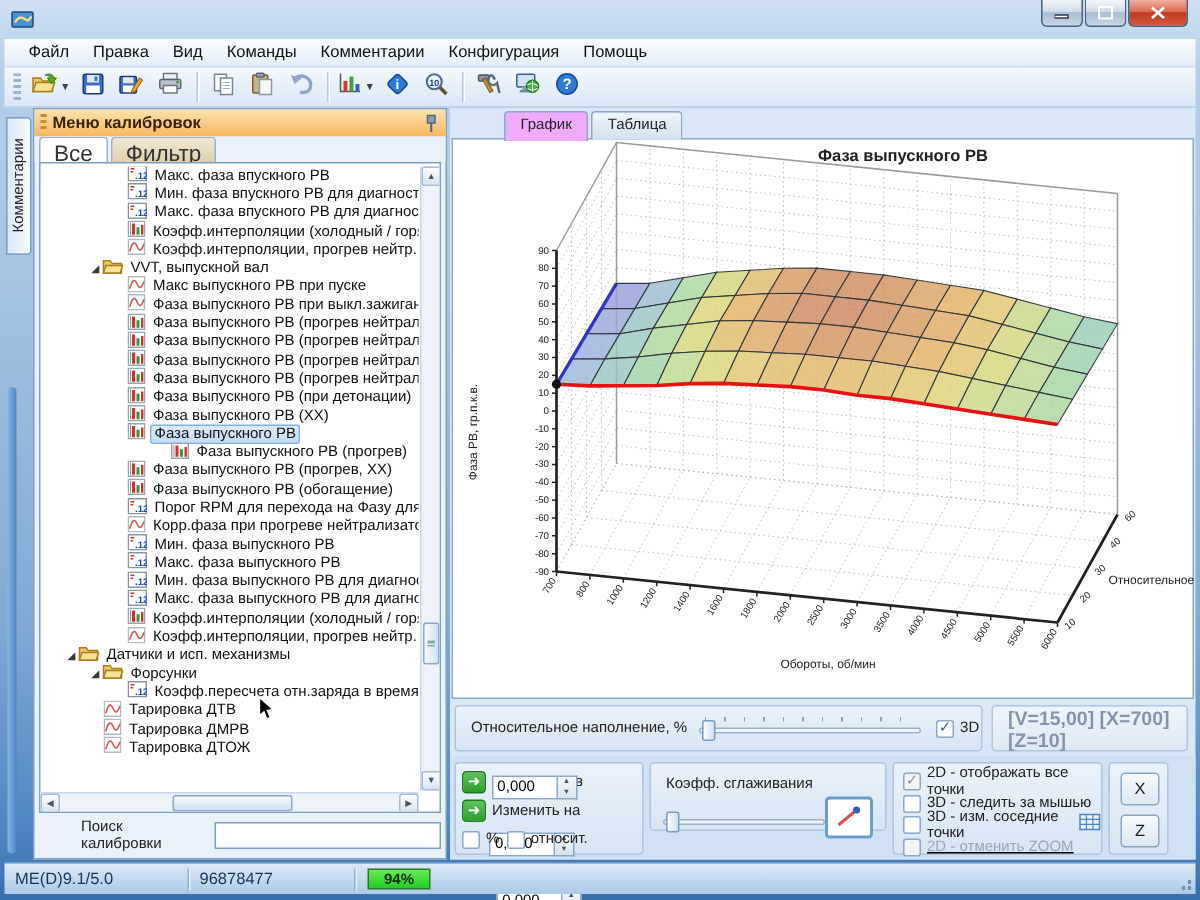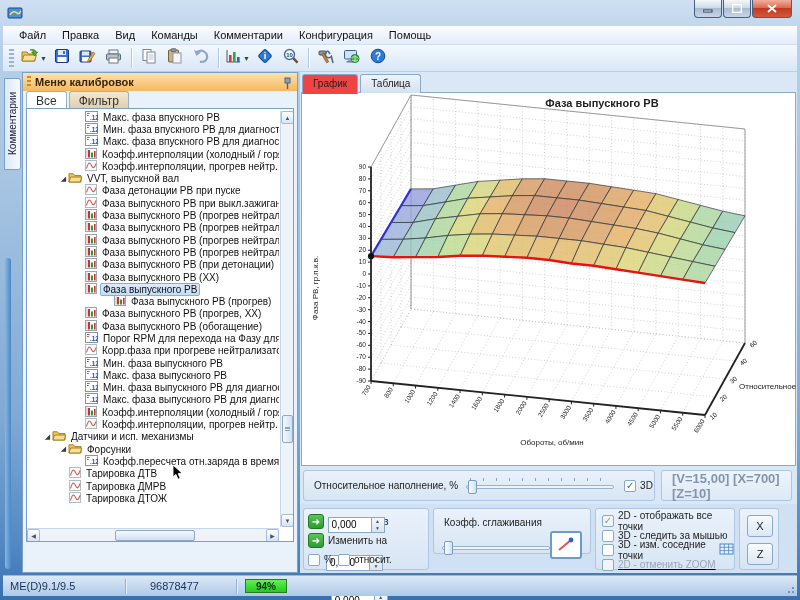--- a/index.html
+++ b/index.html
@@ -43,21 +43,21 @@
   #left-panel { position:absolute; left:19px; top:0; width:276px; bottom:0;
     background:#e9f1fa; border:1px solid #7ba0c8;text-decoration:underline; }
   #cal-header { position:absolute; top:0; left:0; right:0; height:18px;
     background:linear-gradient(180deg,#fde2ae,#f6b75f); display:flex; align-items:center; }
   #cal-header .hgrip { width:4px; height:12px; margin:0 4px;
     background:repeating-linear-gradient(180deg,#c88a30 0 2px,transparent 2px 4px); }
   #cal-header-label { font-size:11px; font-weight:bold; color:#3a2400; }
   #pin-icon { position:absolute; right:5px; top:3px; }
   #cal-tabs { position:absolute; top:18px; left:0; right:0; height:17px; display:flex; padding-left:3px;
     background:#e9f1fa; }
-  .cal-tab { font-size:12px; padding:2px 9px 0; border:1px solid #9ab0c8; border-bottom:none;
+  .cal-tab { font-size:15px; padding:2px 9px 0; border:1px solid #9ab0c8; border-bottom:none;
     border-radius:3px 3px 0 0; background:linear-gradient(180deg,#f2e7d2,#e0cfae); margin-right:2px; color:#333; }
   .cal-tab.active { background:#fff; font-weight:normal; position:relative; z-index:2; }
   #tree-wrap { position:absolute; top:35px; left:3px; right:3px; bottom:30px; background:#fff;
     border:1px solid #7ba0c8; overflow:hidden; }
   #tree { position:absolute; top:2px; left:0; right:14px; bottom:14px; overflow:hidden; }
   .trow { height:12.3px; display:flex; align-items:center; white-space:nowrap; font-size:10px; color:#111; }
   .trow .exp { font-size:7px; color:#3a3a3a; width:9px; text-align:center; }
   .trow .ticon { margin-right:3px; flex:0 0 auto; }
   .trow .tlabel { padding:0 2px; }
   .trow.selected .tlabel { background:linear-gradient(180deg,#ddebfb,#c3ddf8); border:1px solid #7eb0e4; border-radius:2px; }
@@ -73,21 +73,21 @@
   .hthumb { position:absolute; top:1px; height:11px; left:35%; width:80px;
     background:linear-gradient(180deg,#f6fafe,#cfe0f2); border:1px solid #90a8c4; border-radius:2px; }
   #search-row { position:absolute; left:3px; right:3px; bottom:4px; height:22px; display:flex; align-items:center; }
   #search-label { font-size:10px; color:#222; margin-left:28px; }
   #search-input { margin-left:10px; width:160px; height:18px; border:1px solid #7ba0c8; background:#fff; font-size:10px; padding:0 3px; }
   
   #right-panel { position:absolute; left:297px; top:0; right:0; bottom:0; background:#d9e7f6; }
   #rtabs { position:absolute; top:2px; left:2px; height:19px; display:flex; z-index:2; }
   .rtab { font-size:10px; padding:3px 10px 0; border:1px solid #8aa8c8; border-bottom:none;
     border-radius:3px 3px 0 0; background:linear-gradient(180deg,#eef4fa,#d4e2f0); margin-right:2px; color:#222; }
-  .rtab.active { background:#ef4444; height:20px; }
+  .rtab.active { background:#f0abfc; height:20px;margin-left:34px; }
   #chart-box { position:absolute; top:20px; left:1px; right:1px; height:374px; background:#fff; border:1px solid #8aa8c8; }
   
   #fill-row { position:absolute; left:3px; top:398px; width:352px; height:31px;
     border:1px solid #aec6e0; border-radius:3px; background:linear-gradient(180deg,#eaf2fb,#d7e5f4);
     display:flex; align-items:center; }
   #fill-label { font-size:10px; color:#222; margin-left:10px; }
   .slider { position:relative; height:16px; }
   .slider .ticks { position:absolute; top:0; left:4px; right:4px; height:3px;
     background:repeating-linear-gradient(90deg,#8aa4c0 0 1px,transparent 1px 13px); }
   .slider .groove { position:absolute; top:7px; left:0; right:0; height:4px; background:#eef3f9;
@@ -127,21 +127,21 @@
   #g-xz { left:439px; top:4px; width:40px; height:62px; }
   .xzbtn { position:absolute; left:7px; width:26px; height:22px; font-size:11px; color:#222;
     background:linear-gradient(180deg,#f6fafd,#dce8f4); border:1px solid #8aa8c8; border-radius:3px;
     text-align:center; line-height:20px; }
   
   #statusbar { position:absolute; left:3px; right:3px; bottom:4px; height:21px;
     background:linear-gradient(180deg,#dcE9f7,#adc9e7); border-top:1px solid #9ab8d8;
     display:flex; align-items:center; font-size:11px; color:#15335a; }
   .st-sep { width:1px; height:15px; background:#93b2d2; box-shadow:1px 0 0 #e8f1fa; }
   #st-ecu { width:122px; padding-left:7px; }
-  #st-id { width:110px; padding-left:24px; }
+  #st-id { width:110px; padding-left:7px; }
   #st-progress { margin-left:8px; width:42px; height:14px; background:linear-gradient(180deg,#66ee55,#22cc22);
     border:1px solid #2a7a2a; font-size:10px; font-weight:bold; color:#083008; text-align:center; line-height:13px; }
   #resize-grip { position:absolute; right:2px; bottom:2px; width:12px; height:12px;
     background:
      radial-gradient(circle at 10px 10px,#7294b4 1.2px,transparent 1.4px),
      radial-gradient(circle at 6px 10px,#7294b4 1.2px,transparent 1.4px),
      radial-gradient(circle at 10px 6px,#7294b4 1.2px,transparent 1.4px); }
   #cursor { position:absolute; left:172px; top:464px; z-index:50; }
 </style>
 </head>
@@ -359,21 +359,21 @@
                   <path d="M1 10 V1.8 h4.4 l1.4 1.8 H13 V10 z" fill="#f2c560" stroke="#a87f20"></path>
                   <path d="M1 10 L2.6 5 H13.8 L12.2 10 z" fill="#fadf95" stroke="#a87f20"></path>
                 </svg></span>
               <span class="tlabel">VVT, выпускной вал</span>
             </div>
             <div class="trow" style="padding-left: 58px;">
               <span class="ticon"><svg width="12" height="11">
                   <rect x="0.5" y="0.5" width="11" height="10" fill="#fff" stroke="#b2bcc6"></rect>
                   <path d="M1.5 8.5 C3.5 1.5 5 2 6.5 5.5 C8 9 9.5 8 11 3.5" fill="none" stroke="#d85858" stroke-width="1.1"></path>
                 </svg></span>
-              <span class="tlabel">Фаза детонации РВ при пуске</span>
+              <span class="tlabel">Макс выпускного РВ при пуске</span>
             </div>
             <div class="trow" style="padding-left: 58px;">
               <span class="ticon"><svg width="12" height="11">
                   <rect x="0.5" y="0.5" width="11" height="10" fill="#fff" stroke="#b2bcc6"></rect>
                   <path d="M1.5 8.5 C3.5 1.5 5 2 6.5 5.5 C8 9 9.5 8 11 3.5" fill="none" stroke="#d85858" stroke-width="1.1"></path>
                 </svg></span>
               <span class="tlabel">Фаза выпускного РВ при выкл.зажигания</span>
             </div>
             <div class="trow" style="padding-left: 58px;">
               <span class="ticon"><svg width="12" height="11">
@@ -588,20 +588,24 @@
         <div class="vscroll">
           <span class="sbtn" style="top:0;">▲</span>
           <span class="vthumb"></span>
           <span class="sbtn" style="bottom:0;">▼</span>
         </div>
         <div class="hscroll">
           <span class="sbtn" style="left:0;top:0;">◀</span>
           <span class="hthumb"></span>
           <span class="sbtn" style="right:0;top:0;">▶</span>
         </div>
+      </div>
+      <div id="search-row">
+        <span id="search-label">Поиск калибровки</span>
+        <input id="search-input" value="" style="">
       </div>
     </div>
 
     <div id="right-panel">
       <div id="rtabs">
         <span class="rtab active">График</span>
         <span class="rtab">Таблица</span>
       </div>
       <div id="chart-box">
         <svg id="chart-svg" width="494" height="370">
@@ -920,21 +924,21 @@
 
         <div id="g-xz" class="gbox">
           <span class="xzbtn" style="top:6px;">X</span>
           <span class="xzbtn" style="top:34px;">Z</span>
         </div>
       </div>
     </div>
   </div>
 
   <div id="statusbar">
-    <span id="st-ecu">ME(D)9.1/9.5</span>
+    <span id="st-ecu">ME(D)9.1/5.0</span>
     <span class="st-sep"></span>
     <span id="st-id">96878477</span>
     <span class="st-sep"></span>
     <span id="st-progress">94%</span>
     <span id="resize-grip"></span>
   </div>
 
   <span id="cursor">
     <svg width="12" height="18">
         <path d="M1 1 L1 13 L4 10.5 L6 15.3 L8.2 14.3 L6.2 9.7 L10 9 Z" fill="#000" stroke="#fff" stroke-width="0.9"></path>

